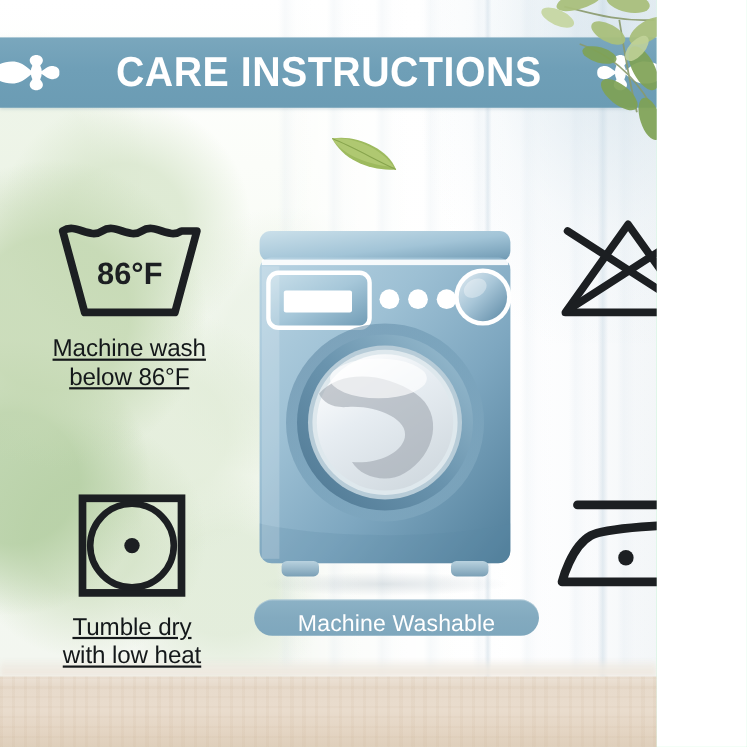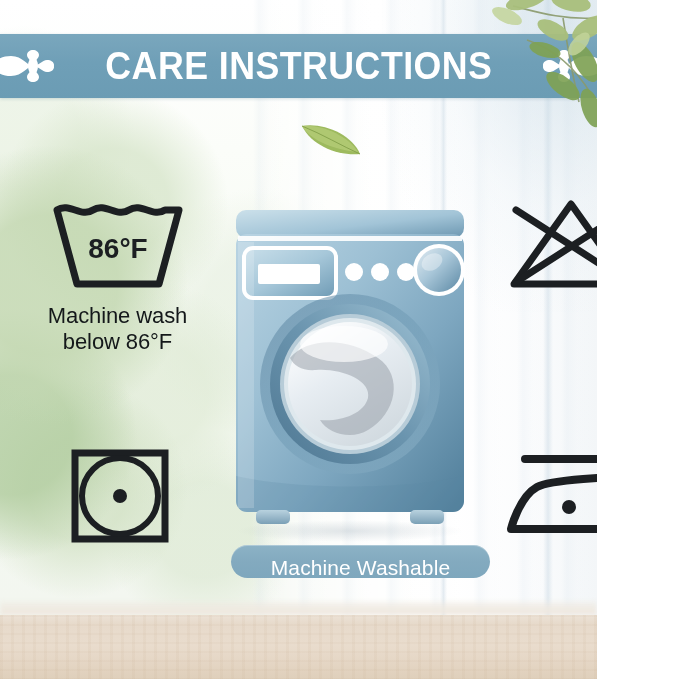--- a/index.html
+++ b/index.html
@@ -66,21 +66,21 @@
   
   .leafbranch{position:absolute;right:-6px;top:-10px;width:136px;height:150px;pointer-events:none;}
   .leafbranch svg{display:block;width:100%;height:100%;}
   .float-leaf{position:absolute;left:298px;top:118px;width:66px;height:40px;}
   .float-leaf svg{display:block;width:100%;height:100%;}
 
   
   .cell{position:absolute;display:flex;flex-direction:column;align-items:center;}
   .cell .glyph{display:block;}
   .cell .caption{margin-top:7px;text-align:center;color:#14181a;
-    font-size:22px;line-height:1.16;white-space:pre-line;letter-spacing:-.1px;}
+    font-size:22px;line-height:1.16;white-space:pre-line;letter-spacing:-.1px;text-decoration:underline;}
   #cell-wash{left:10px;top:196px;width:215px;}
   #cell-bleach{left:466px;top:196px;width:210px;}
   #cell-dry{left:14px;top:447px;width:212px;}
   #cell-iron{left:470px;top:447px;width:206px;}
 
   
   .machine{position:absolute;left:228px;top:208px;width:244px;height:322px;}
   .machine svg{display:block;width:100%;height:100%;overflow:visible;}
   .machine-shadow{position:absolute;left:236px;top:520px;width:228px;height:22px;
     background:radial-gradient(ellipse at 50% 50%, rgba(120,140,155,.22) 0%, rgba(120,140,155,0) 70%);}
@@ -194,20 +194,22 @@
   </div>
 
   <div class="cell" id="cell-dry">
     <span class="glyph">
       <svg width="102" height="98" viewBox="0 0 102 98">
         <rect x="6" y="6" width="90" height="86" fill="none" stroke="#1c1f22" stroke-width="7"></rect>
         <circle cx="51" cy="49" r="38" fill="none" stroke="#1c1f22" stroke-width="6"></circle>
         <circle cx="51" cy="49" r="7" fill="#1c1f22"></circle>
       </svg>
     </span>
+    <span class="caption">Tumble dry
+with low heat</span>
   </div>
 
   <div class="cell" id="cell-iron">
     <span class="glyph">
       <svg width="140" height="90" viewBox="0 0 140 90">
         <path d="M22 12 L118 12 L128 82 L8 82 C8 82 16 50 34 40 C48 32 116 30 116 30" fill="none" stroke="#1c1f22" stroke-width="8" stroke-linejoin="round" stroke-linecap="round"></path>
         <circle cx="66" cy="60" r="7" fill="#1c1f22"></circle>
       </svg>
     </span>
   </div>

